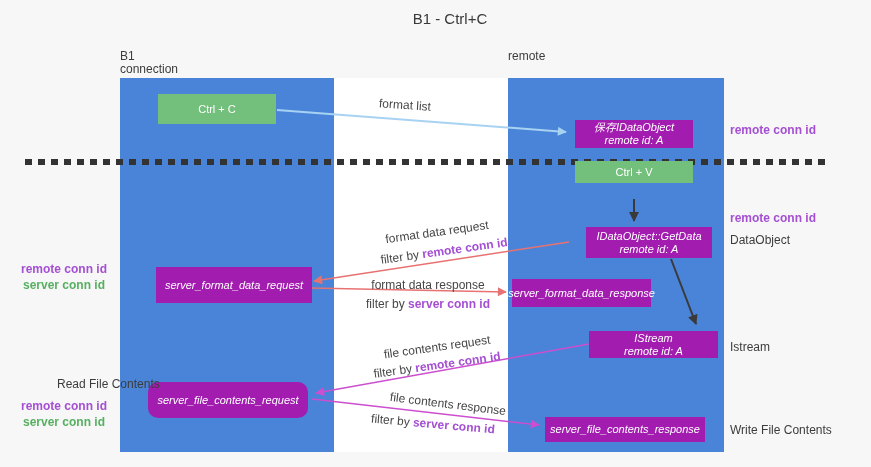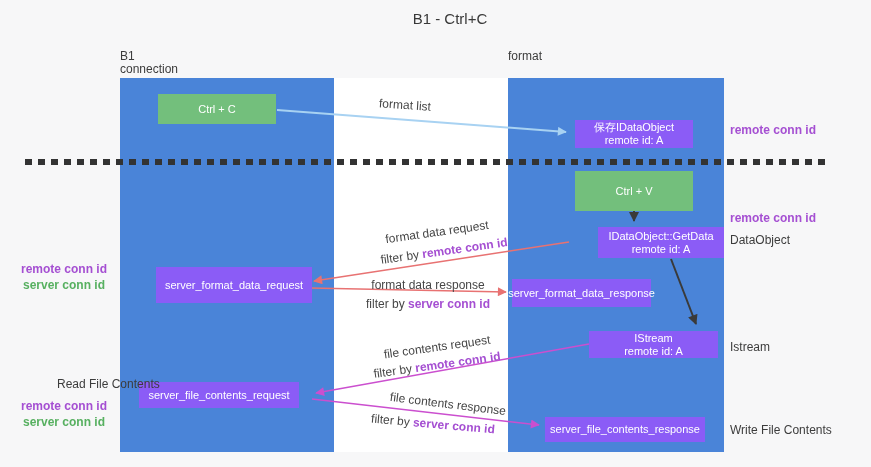--- a/index.html
+++ b/index.html
@@ -20,29 +20,29 @@
   .col-header{top:50px;font-size:12px;line-height:13px;color:#3c3c3c;}
   .col-header.left{left:120px;width:214px;}
   .col-header.right{left:508px;width:216px;}
   
   .divider{left:25px;top:159px;width:806px;height:6px;
     background:repeating-linear-gradient(90deg,#333 0,#333 7px,transparent 7px,transparent 13px);}
   
   .box{display:flex;flex-direction:column;align-items:center;justify-content:center;
     text-align:left;color:#fff;font-size:11px;line-height:13px;z-index:4;}
   .green{background:#73bf7c;}
-  .orange{background:#8b5cf6;}
+  .orange{background:#a21caf;font-style:italic;}
   #box-ctrl-c{left:158px;top:94px;width:118px;height:30px;}
   #box-save{left:575px;top:120px;width:118px;height:28px;}
-  #box-ctrl-v{left:575px;top:171px;width:118px;height:40px;}
-  #box-getdata{left:598px;top:227px;width:126px;height:31px;}
+  #box-ctrl-v{left:575px;top:161px;width:118px;height:22px;}
+  #box-getdata{left:586px;top:227px;width:126px;height:31px;}
   #box-format-req{left:156px;top:267px;width:156px;height:36px;}
   #box-format-resp{left:512px;top:279px;width:139px;height:28px;}
   #box-istream{left:589px;top:331px;width:129px;height:27px;}
-  #box-file-req{left:139px;top:382px;width:160px;height:26px;}
+  #box-file-req{left:148px;top:382px;width:160px;height:36px;border-radius:10px;}
   #box-file-resp{left:545px;top:417px;width:160px;height:25px;}
   
   .arrows{left:0;top:0;z-index:3;pointer-events:none;}
   
   .flow-label{font-size:12px;color:#464646;white-space:nowrap;z-index:5;
     transform:translate(-50%,-50%);}
   .r-up{transform:translate(-50%,-50%) rotate(-8deg);}
   .r-up4{transform:translate(-50%,-50%) rotate(4deg);}
   .r-dn7{transform:translate(-50%,-50%) rotate(7deg);}
   .r-dn5{transform:translate(-50%,-50%) rotate(5deg);}
@@ -61,21 +61,21 @@
 
 <div class="abs title">
   <div>B1 - Ctrl+C</div>
 </div>
 
 <div class="abs col-header left">
   <div>B1</div>
   <div>connection</div>
 </div>
 <div class="abs col-header right">
-  <div>format</div>
+  <div>remote</div>
 </div>
 
 <div class="abs divider"></div>
 
 <svg class="abs arrows" width="871" height="467" viewBox="0 0 871 467">
   <defs>
     <marker id="m-blue" viewBox="0 0 10 10" refX="9" refY="5" markerWidth="10" markerHeight="9" orient="auto" markerUnits="userSpaceOnUse">
         <path d="M0,0 L10,5 L0,10 z" fill="#a8d2f2"></path>
       </marker>
     <marker id="m-dark" viewBox="0 0 10 10" refX="9" refY="5" markerWidth="11" markerHeight="10" orient="auto" markerUnits="userSpaceOnUse">

